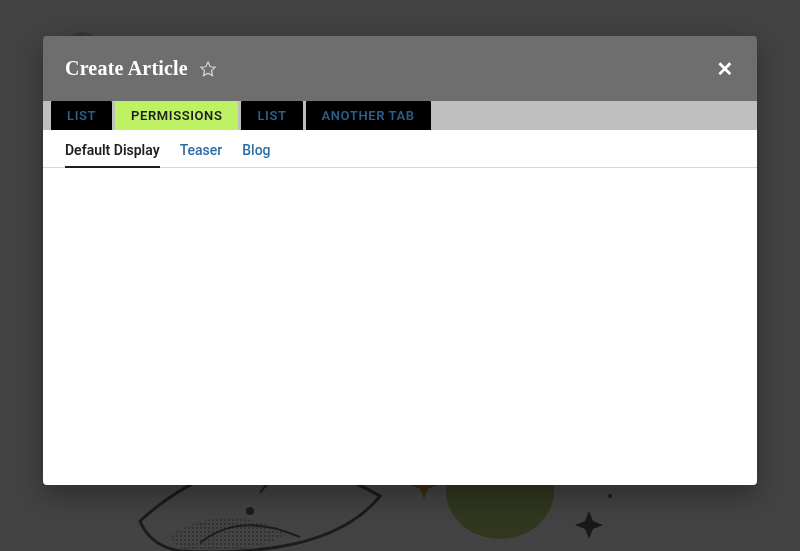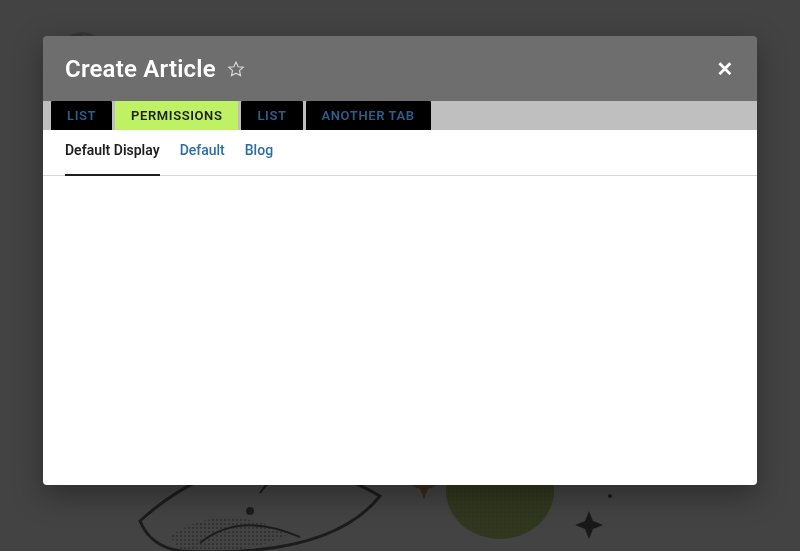--- a/index.html
+++ b/index.html
@@ -94,23 +94,24 @@
     .modal-header {
       background: #6e6e6e;
       height: 65px;
       display: flex;
       align-items: center;
       padding: 0 22px;
       color: #ffffff;
       position: relative;
     }
     .modal-title {
-      font-size: 24px;
+      font-size: 20px;
       font-weight: 600;
       letter-spacing: 0.2px;
+      font-family: Liberation Serif, serif;
     }
     .star-icon {
       width: 20px;
       height: 20px;
       margin-left: 10px;
       display: inline-flex;
       align-items: center;
       justify-content: center;
       color: #d6d6d6;
     }
@@ -163,21 +164,21 @@
       background: #ffffff;
       padding: 11px 22px 9px;
       display: flex;
       gap: 20px;
       border-bottom: 1px solid #d7d7d7;
       font-size: 14px;
     }
     .subtab {
       color: #2b6da6;
       cursor: pointer;
-      padding-bottom: 8px;
+      padding-bottom: 0;
       font-weight: 500;
     }
     .subtab.active {
       color: #1e1e1e;
       font-weight: 600;
       border-bottom: 2px solid #1e1e1e;
       margin-bottom: -10px;
     }
     .modal-body {
       flex: 1;
@@ -249,18 +250,18 @@
     <div class="tab">
         <span>LIST</span>
       </div>
     <div class="tab">
         <span>ANOTHER TAB</span>
       </div>
   </div>
 
   <div class="subtabs">
     <div class="subtab active">Default Display</div>
-    <div class="subtab">Default</div>
+    <div class="subtab">Teaser</div>
     <div class="subtab">Blog</div>
   </div>
 
   <div class="modal-body"></div>
 </div>
 
 </body></html>

